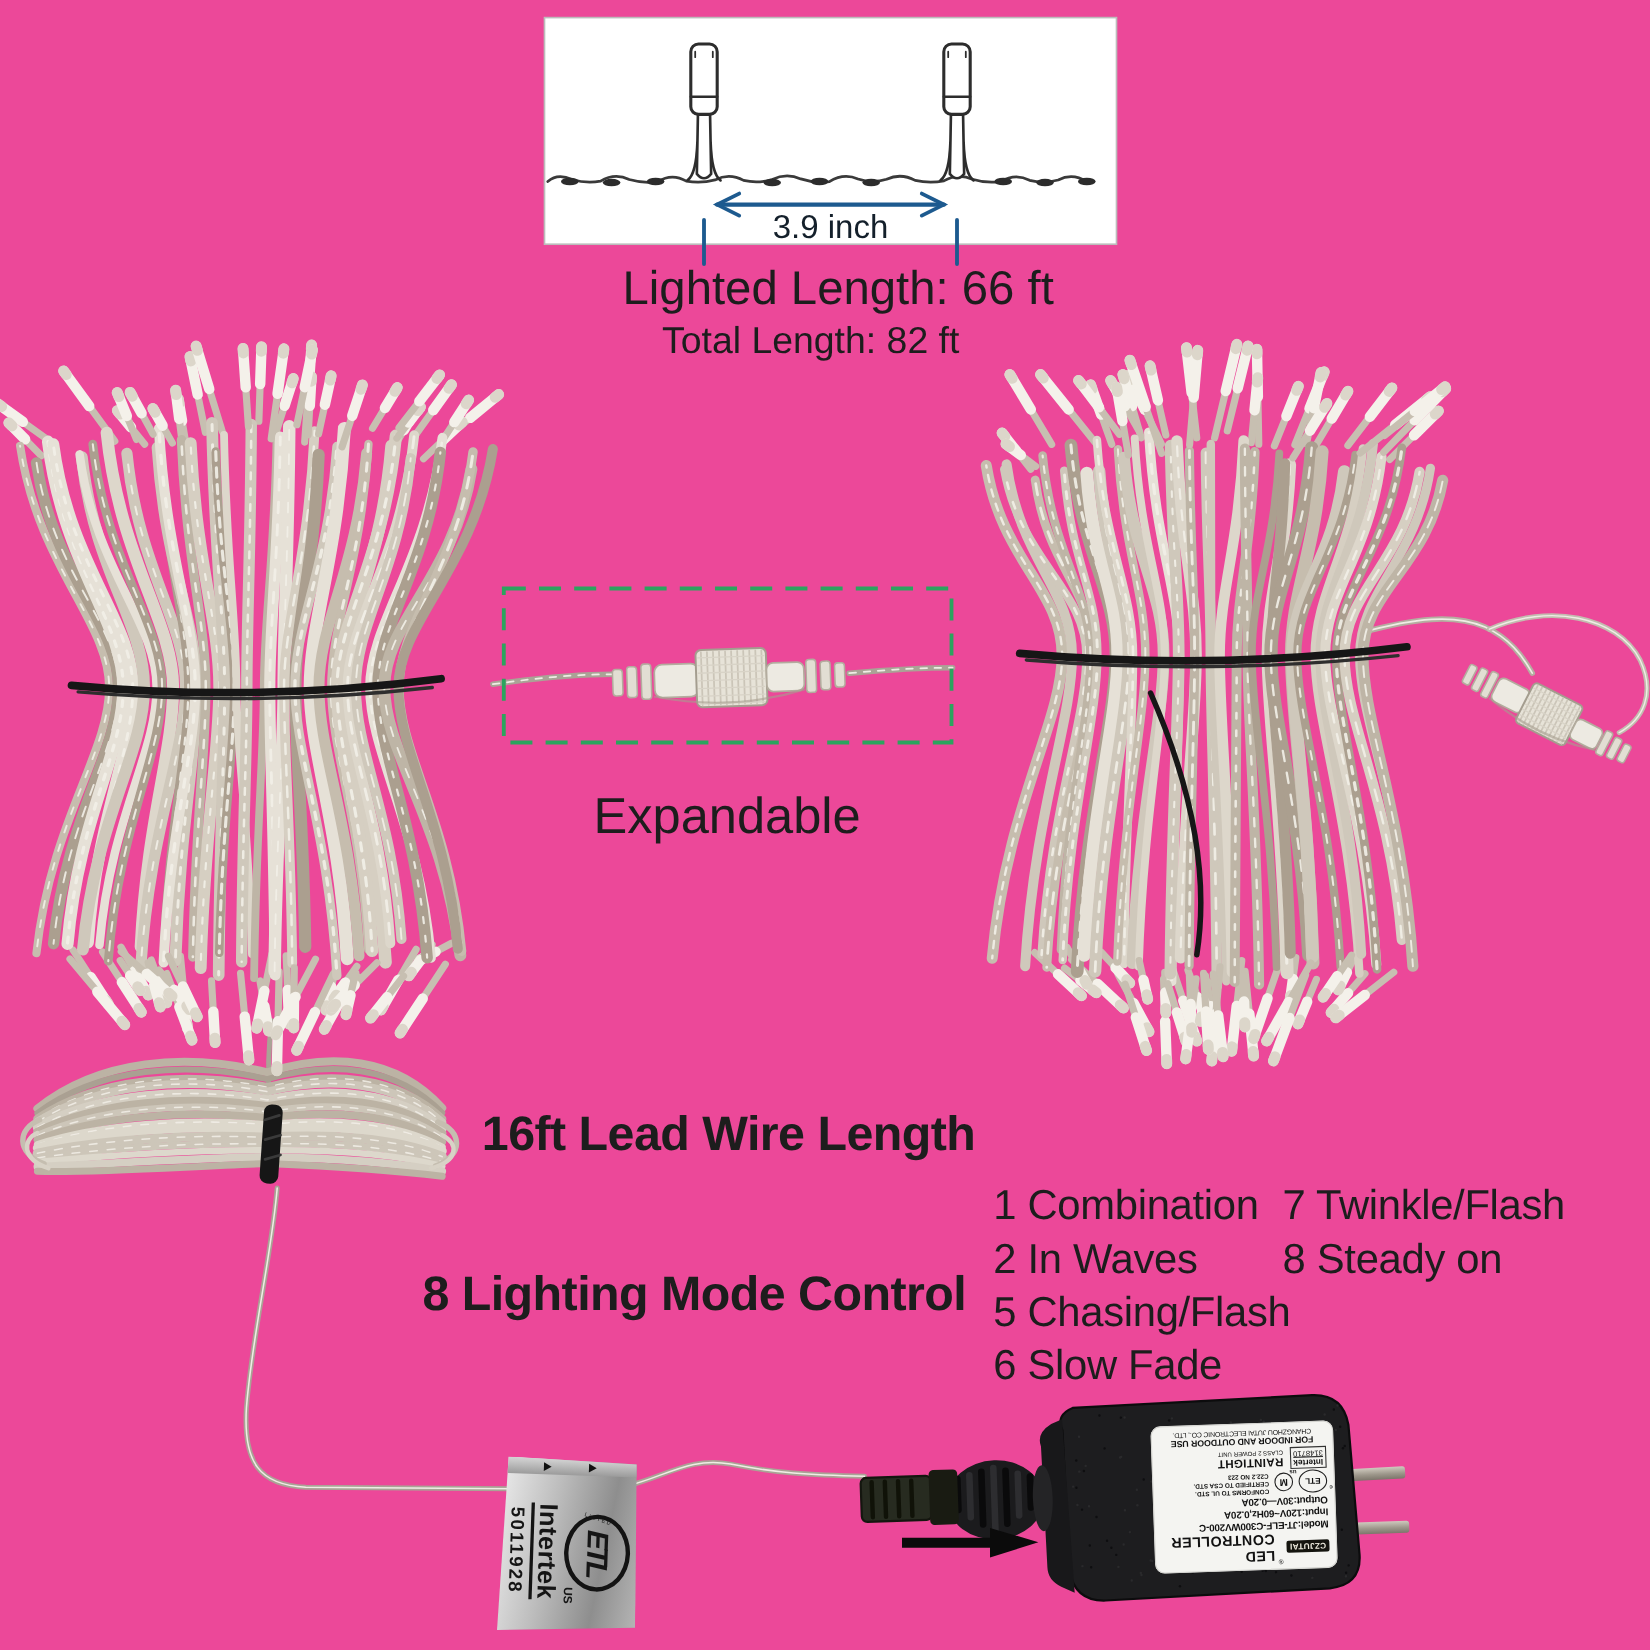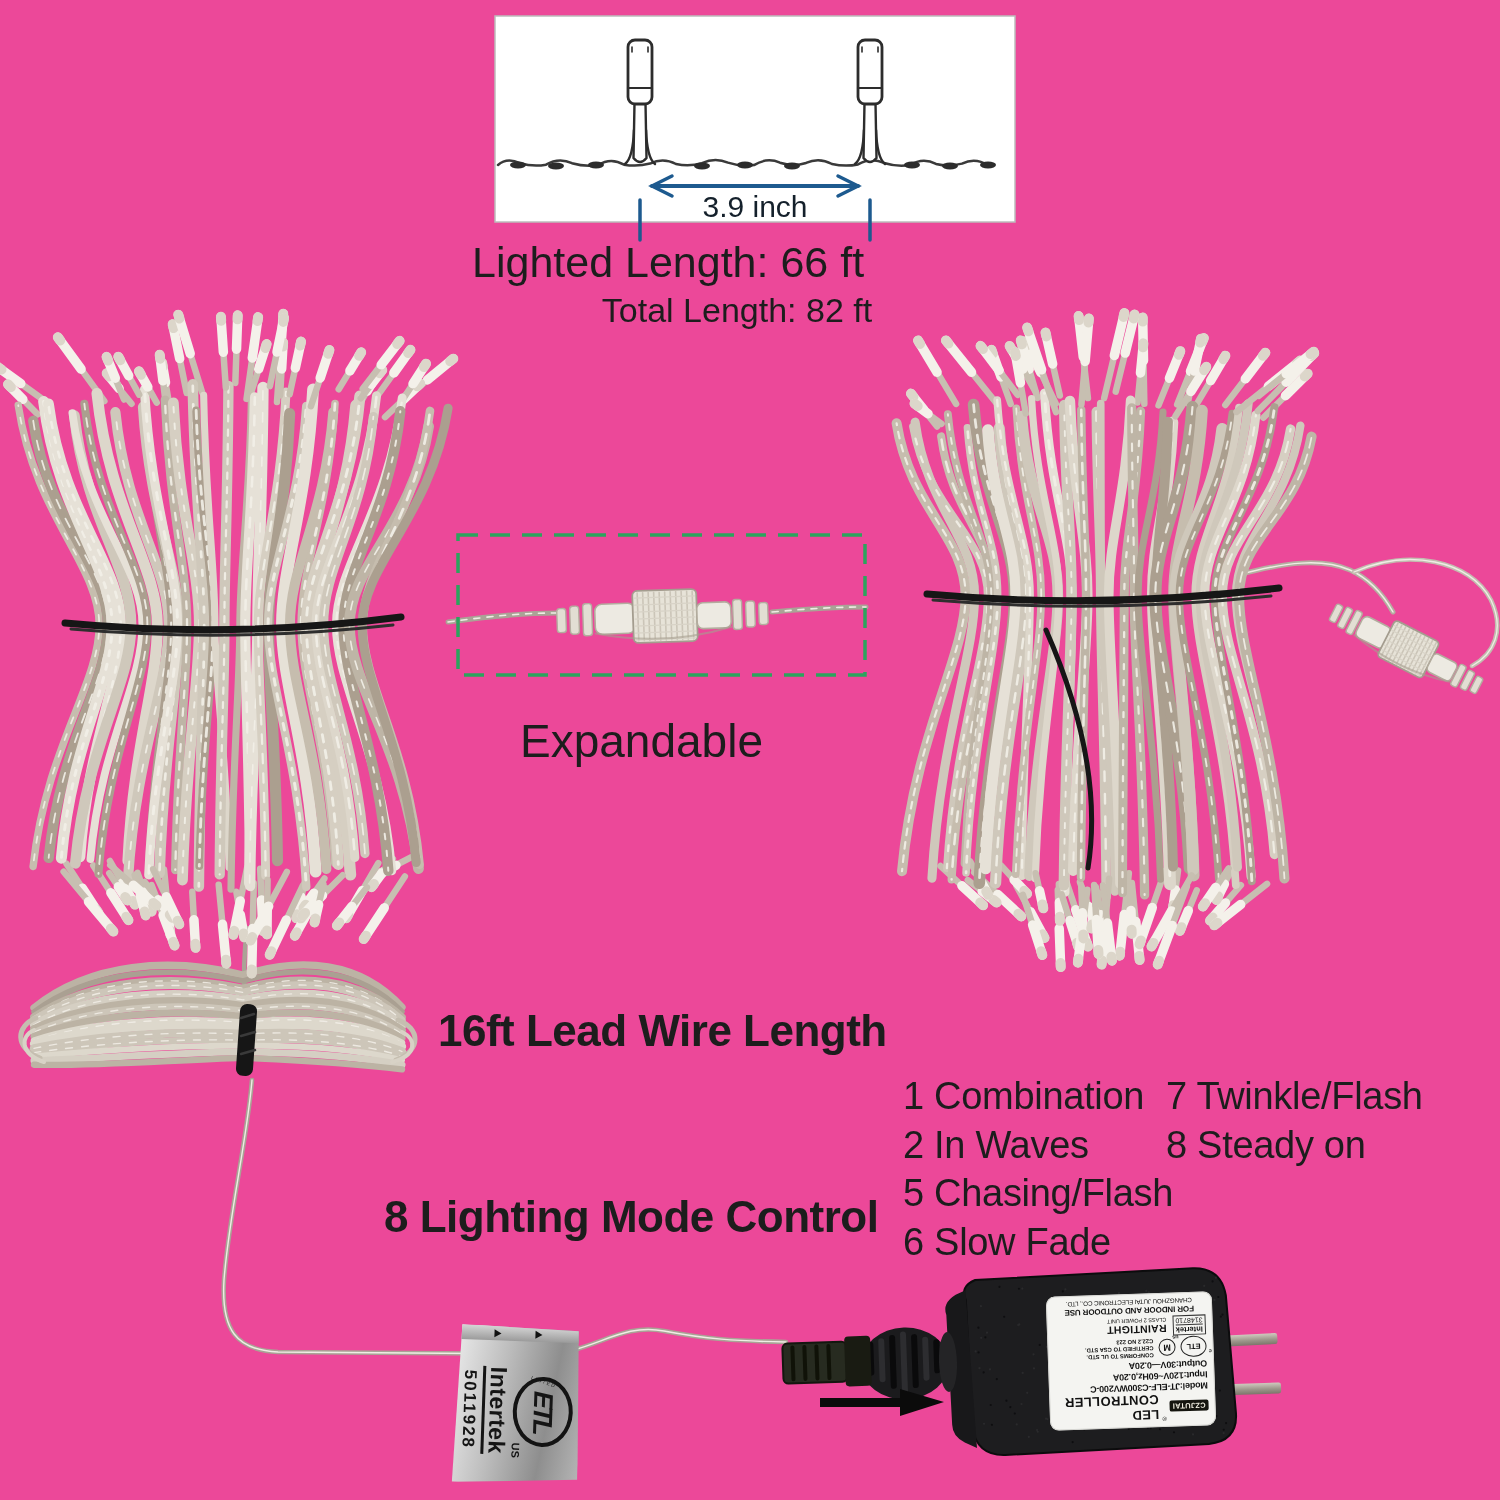--- a/index.html
+++ b/index.html
@@ -1,25 +1,25 @@
 <!DOCTYPE html>
 <html><head>
 <meta charset="utf-8">
 <style>
   html,body{margin:0;padding:0;background:#fff;}
   .canvas{position:relative;width:1500px;height:1500px;background:#ec4899;overflow:hidden;
           font-family:Liberation Sans, sans-serif;color:#1d1d1d;}
   #scene{position:absolute;left:0;top:0;z-index:1;}
   .txt{position:absolute;z-index:2;white-space:nowrap;}
   .dim-label{left:640px;top:190px;width:230px;text-align:center;font-size:30px;color:#14202b;}
-  .lighted{left:472px;top:238px;width:580px;text-align:left;font-size:43px;}
+  .lighted{left:472px;top:238px;width:580px;text-align:center;font-size:43px;}
   .total{left:457px;top:291px;width:560px;text-align:center;font-size:34px;}
-  .expandable{left:520px;top:714px;width:282px;font-size:46px;}
+  .expandable{left:520px;top:714px;width:282px;text-align:center;font-size:46px;}
   .lead-heading{left:438px;top:1006px;font-size:44px;font-weight:bold;letter-spacing:-0.5px;}
-  .mode-heading{left:384px;top:1192px;font-size:44px;font-weight:bold;letter-spacing:-0.5px;}
+  .mode-heading{left:384px;top:1152px;font-size:44px;font-weight:bold;letter-spacing:-0.5px;}
   .modes{left:903px;top:1072px;display:grid;grid-auto-flow:column;
          grid-template-rows:repeat(4,48.5px);grid-template-columns:263px 340px;
          font-size:38px;line-height:48.5px;letter-spacing:-0.3px;}
   
   .etl-tag{position:absolute;left:452px;top:1326px;width:128px;height:158px;z-index:3;
            transform:rotate(2deg);
            background:linear-gradient(100deg,#ededed 0%,#bdbdbd 38%,#8e8e8e 72%,#b5b5b5 100%);
            clip-path:polygon(6% 0%,97% 2%,100% 96%,2% 100%);}
   .etl-band{position:absolute;top:0;left:0;right:0;height:15px;
             background:linear-gradient(#d6d6d6,#9b9b9b);display:flex;gap:34px;

